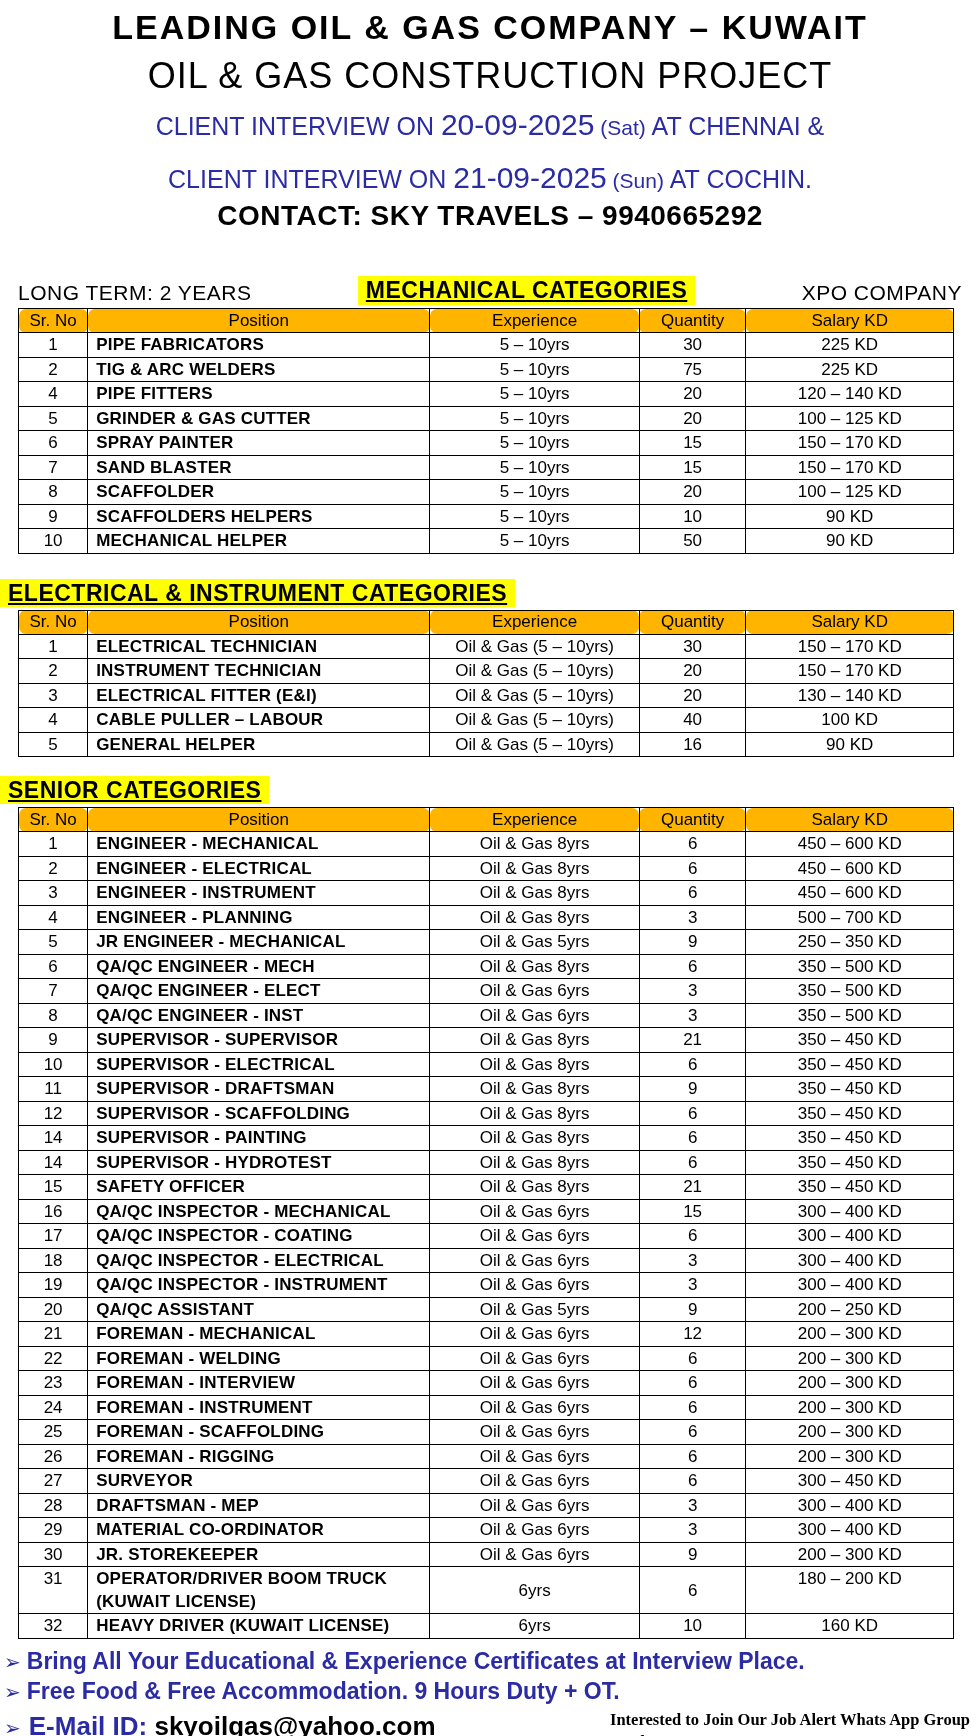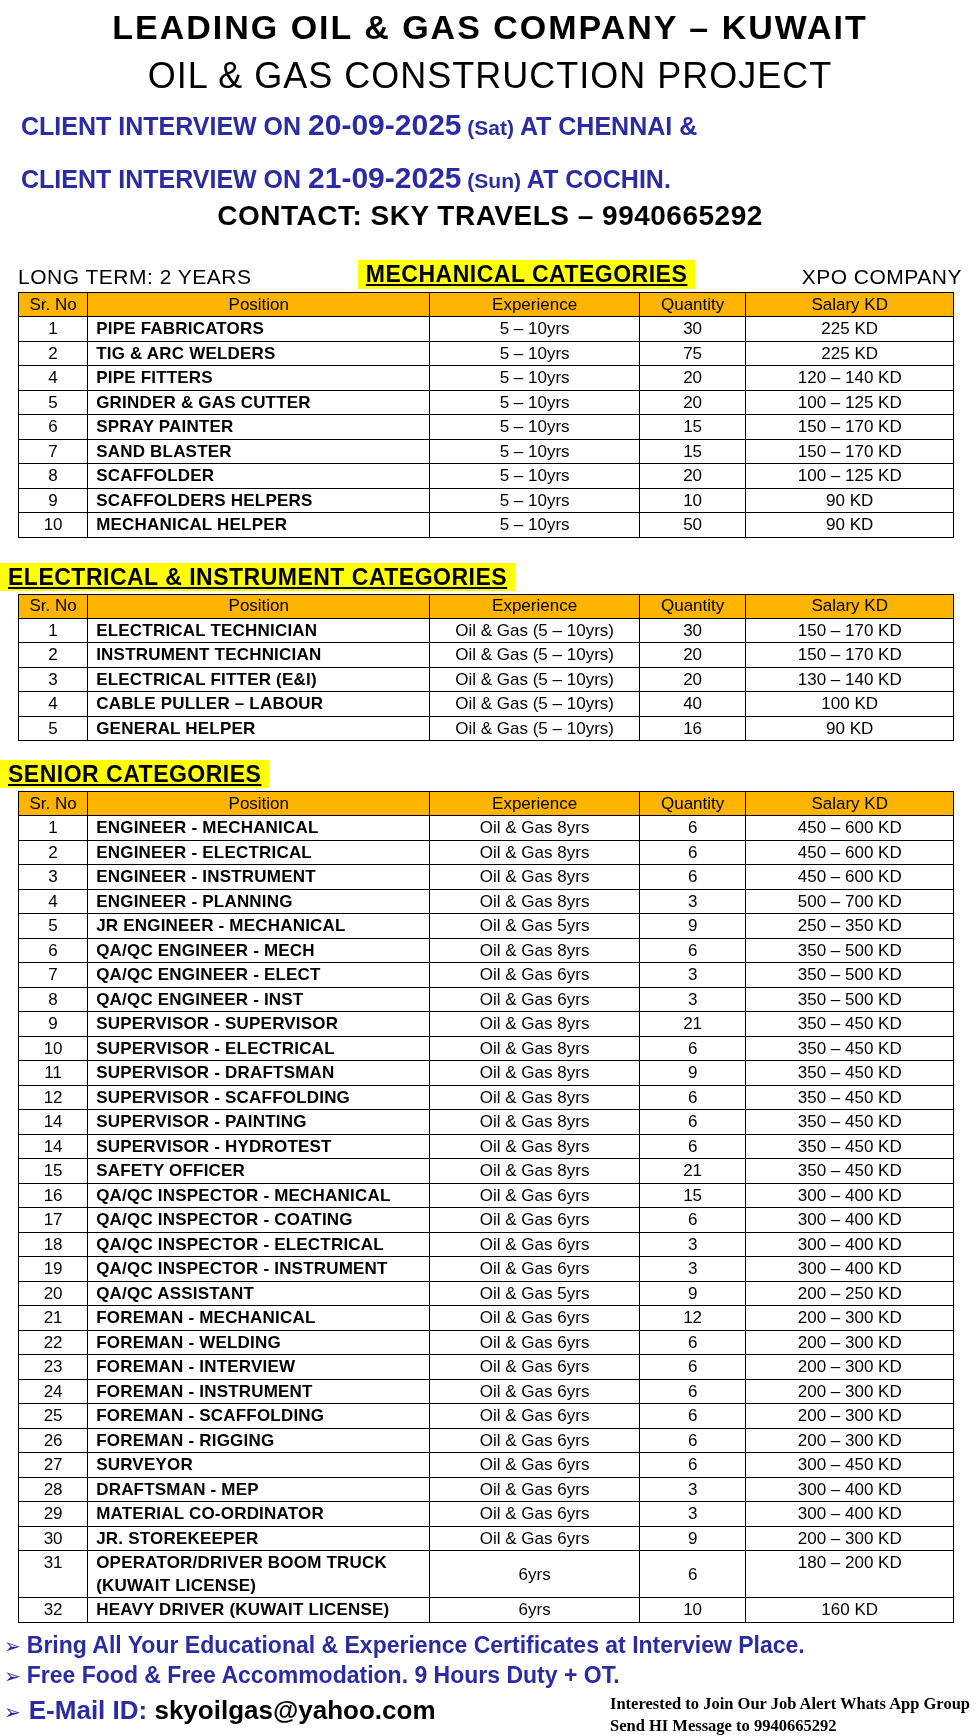--- a/index.html
+++ b/index.html
@@ -20,34 +20,34 @@
   
   .doc-title{
     text-align:center;font-weight:900;font-size:34px;letter-spacing:2px;
     line-height:38px;
   }
   .doc-subtitle{
     text-align:center;font-weight:400;font-size:36px;letter-spacing:1px;
     margin-top:14px;line-height:32px;
   }
   .interview-line{
-    color:var(--blue);font-weight:bold;font-size:25px;
-    margin-top:16px;line-height:34px;white-space:nowrap;padding-left:21px;
+    text-align:center;color:var(--blue);font-weight:normal;font-size:25px;
+    margin-top:16px;line-height:34px;white-space:nowrap;
   }
   .interview-line .date{font-size:30px;letter-spacing:0;}
   .interview-line .day{font-size:21px;}
   .contact-line{
     text-align:center;font-weight:bold;font-size:28px;margin-top:2px;
     letter-spacing:0.5px;
   }
 
   
   .section-bar{
     display:flex;align-items:flex-end;justify-content:space-between;
-    margin:28px 18px 0 18px;
+    margin:44px 18px 0 18px;
     text-align:right;
   }
   .side-label{font-size:21px;letter-spacing:0.5px;}
   .sec-title{
     font-size:23px;font-weight:bold;letter-spacing:0.5px;
     background:var(--yellow);
     text-decoration:underline;
     padding:1px 8px;
   }
   .sec-title-row{text-align:left;margin-top:26px;}
@@ -57,21 +57,21 @@
   table.jobs{
     width:936px;margin:3px 0 0 18px;
     border-collapse:collapse;table-layout:fixed;
   }
   table.jobs th, table.jobs td{
     border:1.4px solid #000;
     font-size:17px;text-align:center;vertical-align:middle;
     padding:0 2px;overflow:hidden;
   }
   table.jobs th{
-    background:var(--orange);font-weight:normal;line-height:22px;height:24px;
+    background:var(--orange);font-weight:normal;line-height:22px;height:24px;border-radius:7px;
   }
   table.jobs td{line-height:23px;height:24.5px;}
   table.jobs td.position{
     text-align:left;font-weight:bold;padding-left:8px;letter-spacing:0.2px;
   }
   col.c-sr{width:7.4%;}
   col.c-pos{width:36.6%;}
   col.c-exp{width:22.4%;}
   col.c-qty{width:11.4%;}
   col.c-sal{width:22.2%;}

